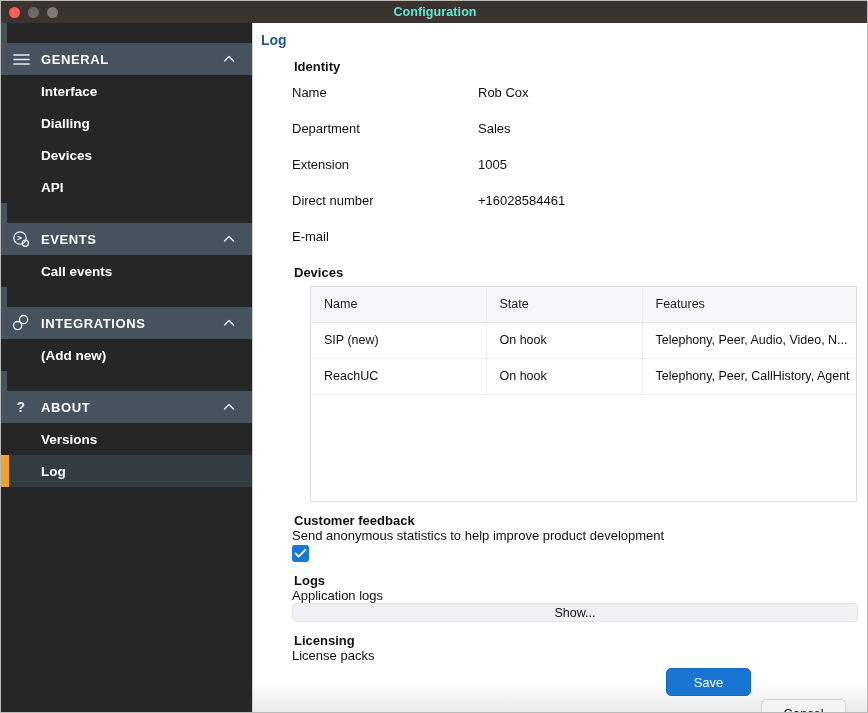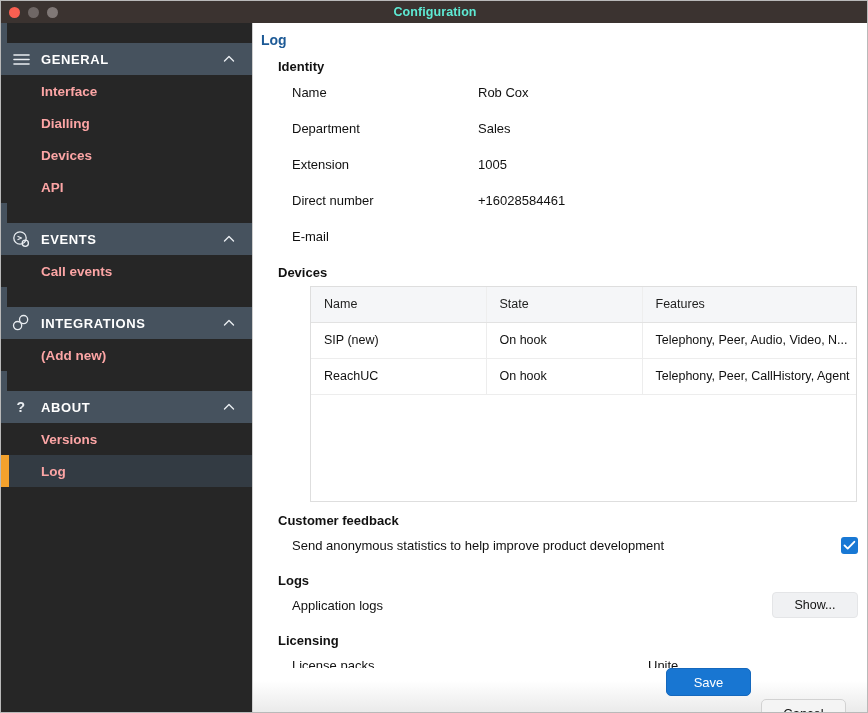--- a/index.html
+++ b/index.html
@@ -111,21 +111,21 @@
     width: 14px;
     height: 14px;
     display: block;
   }
   .nav-item {
     position: relative;
     height: 32px;
     background: #262626;
     display: flex;
     align-items: center;
-    color: #fca5a5;
+    color: #ffffff;
     font-size: 13.5px;
     font-weight: bold;
     box-sizing: border-box;
     padding-left: 40px;
   }
   .nav-item.selected {
     background: #333b43;
   }
   .nav-item.selected .accent {
     position: absolute;
@@ -164,21 +164,21 @@
   .page-title {
     color: #1d5a96;
     font-size: 14px;
     font-weight: bold;
     margin: 9px 0 0 8px;
   }
   .group-title {
     color: #111111;
     font-size: 13px;
     font-weight: bold;
-    margin: 11px 0 0 25px;
+    margin: 11px 0 0 41px;
   }
   .kv-row {
     display: flex;
     align-items: center;
     height: 36px;
     padding-left: 39px;
     box-sizing: border-box;
   }
   .kv-key {
     width: 186px;
@@ -229,25 +229,25 @@
     white-space: nowrap;
     overflow: hidden;
   }
   table.devices td:last-child { border-right: none; }
   .col-name  { width: 175px; }
   .col-state { width: 156px; }
 
   
   .opt-row {
     display: flex;
-    align-items: center;
     height: 34px;
     padding-left: 39px;
     padding-right: 11px;
     box-sizing: border-box;
+    flex-direction: column;
   }
   .opt-label {
     flex: 1;
     font-size: 13px;
     color: #111111;
   }
   .checkbox {
     width: 17px;
     height: 17px;
     border-radius: 3px;

